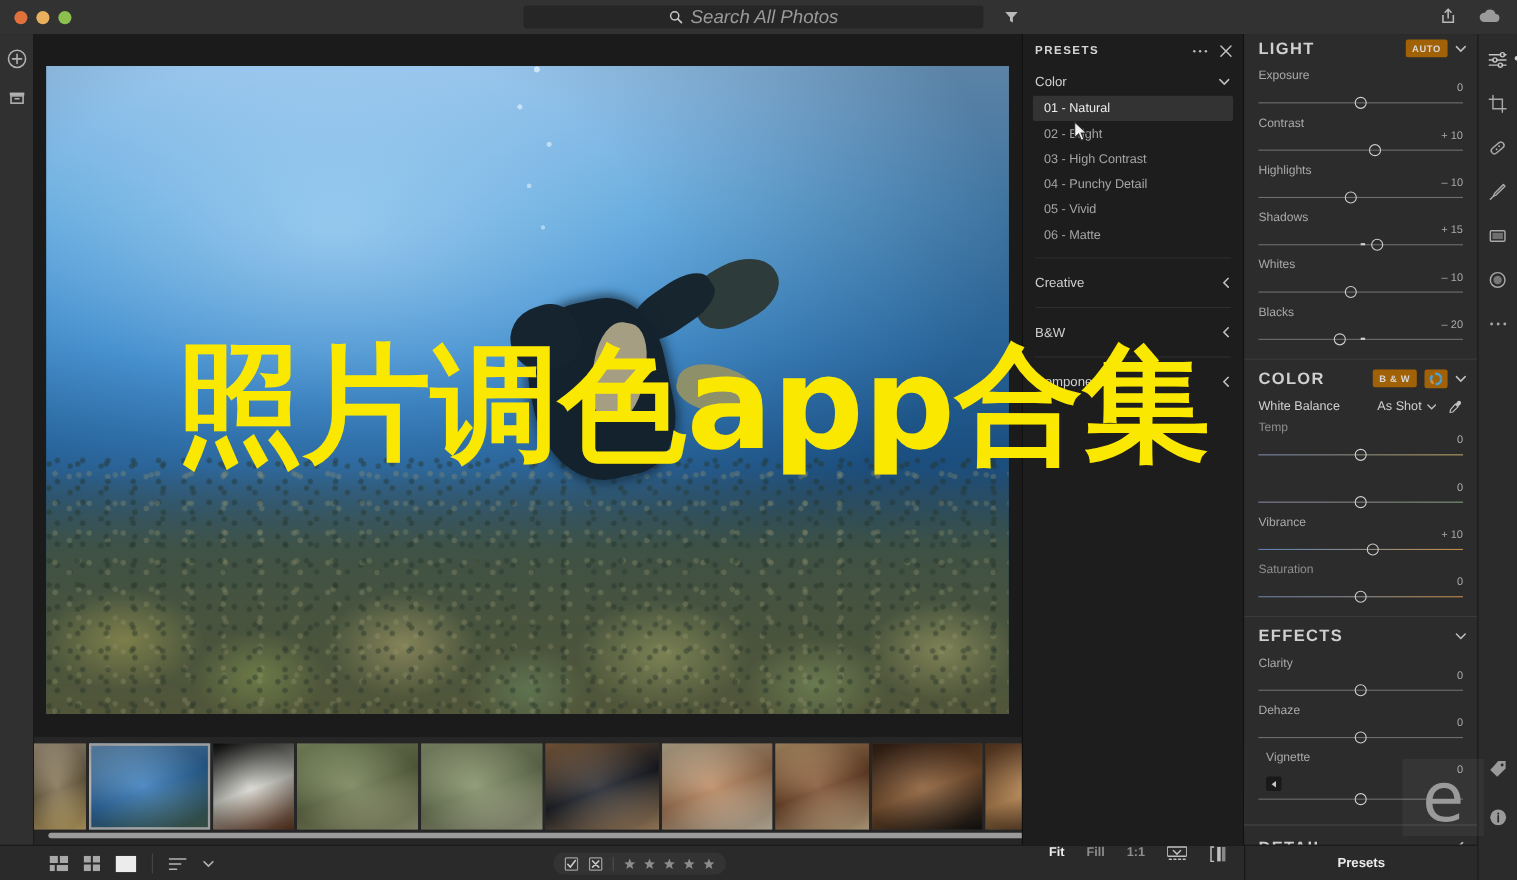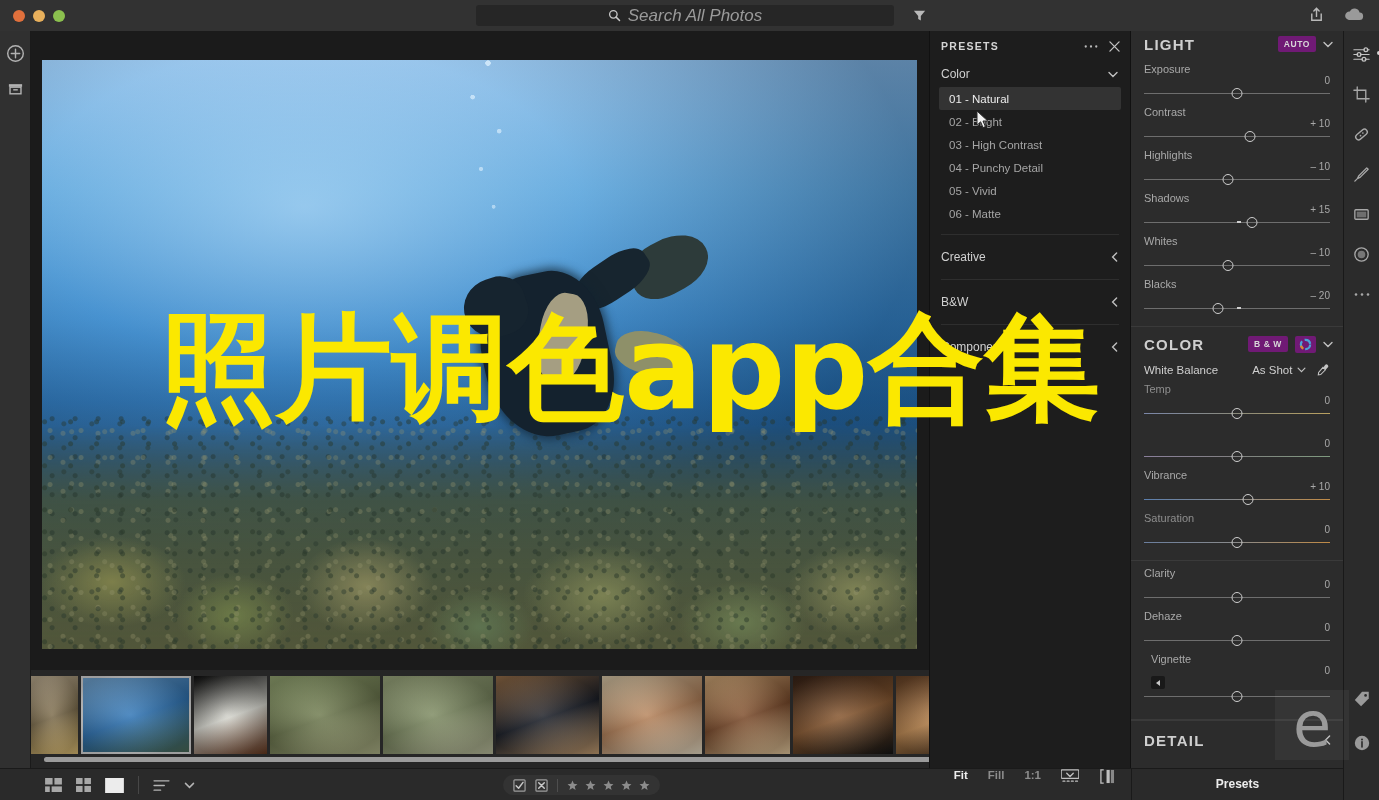--- a/index.html
+++ b/index.html
@@ -167,21 +167,21 @@
     position: absolute; left: 1131px; top: 31px; width: 212px; height: 737px;
     background: #2c2c2c; overflow: hidden;
   }
   .sec-head {
     display: flex; align-items: center; height: 26px; padding: 0 10px 0 13px;
   }
   .sec-title { font-size: 15px; font-weight: 700; letter-spacing: 1.25px; color: #cfcfcf; }
   .sec-right { margin-left: auto; display: flex; align-items: center; gap: 7px; }
   .pill {
     font-size: 8.5px; font-weight: 700; letter-spacing: .6px; color: #d8d8d8;
-    background: #701a75; border-radius: 2px; padding: 3px 6px;
+    background: #a16207; border-radius: 2px; padding: 3px 6px;
   }
   .slider-row { padding: 0 13px; margin-top: 6px; }
   .slider-top { display: flex; align-items: baseline; flex-direction: column; }
   .slider-label { font-size: 11px; color: #a9a9a9; }
   .slider-val { margin-left: auto; font-size: 10px; color: #a9a9a9; }
   .track {
     position: relative; height: 13px; margin-top: 1px;
   }
   .track .bar {
     position: absolute; left: 0; right: 0; top: 6px; height: 1px; background: #6e6e6e;
@@ -607,20 +607,30 @@
             <span class="slider-val">0</span>
           </div>
           <div class="track">
             <div class="bar sat"></div>
             <div class="knob" style="left: 50%;"></div>
           </div>
         </div>
       </div>
     <div class="sec-div"></div>
 
+    <div class="sec-head" style="margin-top:4px">
+      <span class="sec-title">EFFECTS</span>
+      <span class="sec-right">
+        <span>
+          <svg width="10" height="7" viewBox="0 0 10 7">
+              <path d="M1 1.4 L5 5.4 L9 1.4" fill="none" stroke="#c0c0c0" stroke-width="1.4" stroke-linecap="round"></path>
+            </svg>
+        </span>
+      </span>
+    </div>
     <div id="effects-sliders">
         <div class="slider-row">
           <div class="slider-top">
             <span class="slider-label">Clarity</span>
             <span class="slider-val">0</span>
           </div>
           <div class="track">
             <div class="bar"></div>
             <div class="knob" style="left: 50%;"></div>
           </div>

